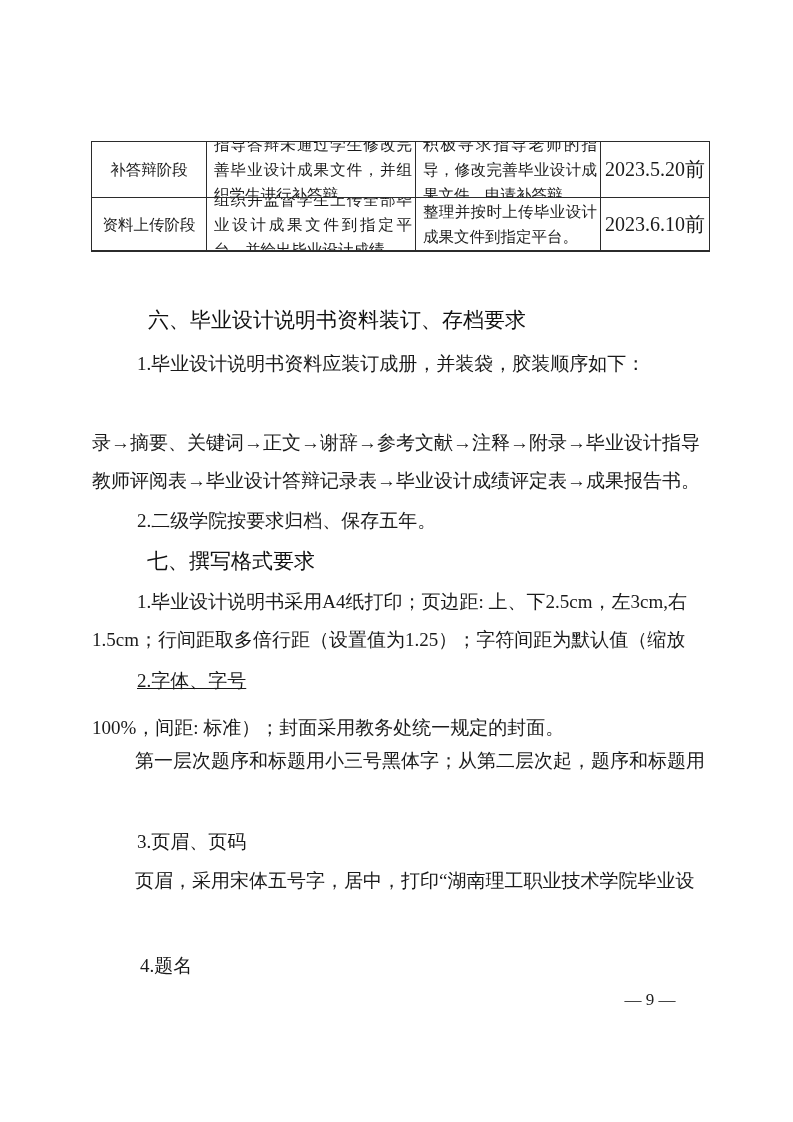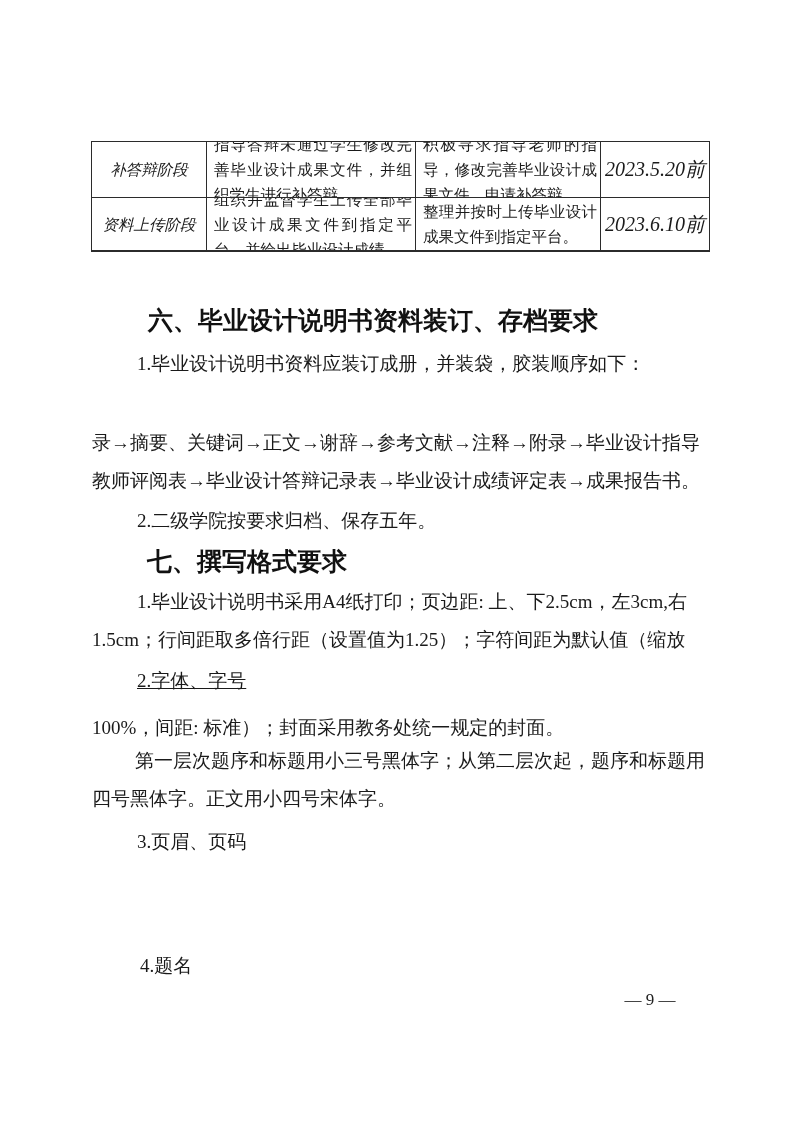--- a/index.html
+++ b/index.html
@@ -23,29 +23,29 @@
   .cell{
     box-sizing:border-box;
     border-right:1px solid #2b2b2b;
     border-bottom:1px solid #2b2b2b;
     display:flex;align-items:center;
     overflow:hidden;
     font-size:15.5px;line-height:25px;
   }
   .cell.last-col{border-right:none;}
   .cell.last-row{border-bottom:none;}
-  .cell.center{justify-content:center;text-align:center;font-style:italic;}
+  .cell.center{justify-content:center;text-align:center;}
   .cell.paded{padding:1px 3px 1px 7px;}
   .cell.paded span{display:block;width:100%;text-align:justify;}
   .cell.date{font-size:20px;}
   
   .h{
     position:absolute;white-space:nowrap;
     font-family:"Liberation Sans","DejaVu Sans",sans-serif;
-    font-weight:700;font-size:25px;line-height:28px;color:#111;
+    font-weight:400;font-size:21px;line-height:28px;color:#111;
   }
   .ln{
     position:absolute;white-space:nowrap;
     font-size:19px;line-height:26px;color:#1a1a1a;
   }
   .footer{
     position:absolute;top:989px;left:598px;width:104px;
     text-align:center;font-size:17px;line-height:22px;color:#222;
   }
 </style>
@@ -81,19 +81,19 @@
   <div class="ln" style="left:92px;top:468px;">教师评阅表→毕业设计答辩记录表→毕业设计成绩评定表→成果报告书。</div>
   <div class="ln" style="left:137px;top:508px;">2.二级学院按要求归档、保存五年。</div>
 
   <div class="h" style="left:147px;top:547px;">七、撰写格式要求</div>
 
   <div class="ln" style="left:137px;top:589px;">1.毕业设计说明书采用A4纸打印；页边距: 上、下2.5cm，左3cm,右</div>
   <div class="ln" style="left:92px;top:627px;">1.5cm；行间距取多倍行距（设置值为1.25）；字符间距为默认值（缩放</div>
   <div class="ln" style="left:92px;top:667px;margin-top:48px;">100%，间距: 标准）；封面采用教务处统一规定的封面。</div>
   <div class="ln" style="left:137px;top:668px;text-decoration:underline;">2.字体、字号</div>
   <div class="ln" style="left:135px;top:748px;">第一层次题序和标题用小三号黑体字；从第二层次起，题序和标题用</div>
-  <div class="ln" style="left:92px;top:786px;">四号黑体字。正文用小四号宋体字。</div>
   <div class="ln" style="left:137px;top:829px;">3.页眉、页码</div>
+  <div class="ln" style="left:135px;top:868px;">页眉，采用宋体五号字，居中，打印“湖南理工职业技术学院毕业设</div>
   <div class="ln" style="left:140px;top:945px;margin-top:8px;">4.题名</div>
 
   <div class="footer">— 9 —</div>
 
 </div>
 
 </body></html>

